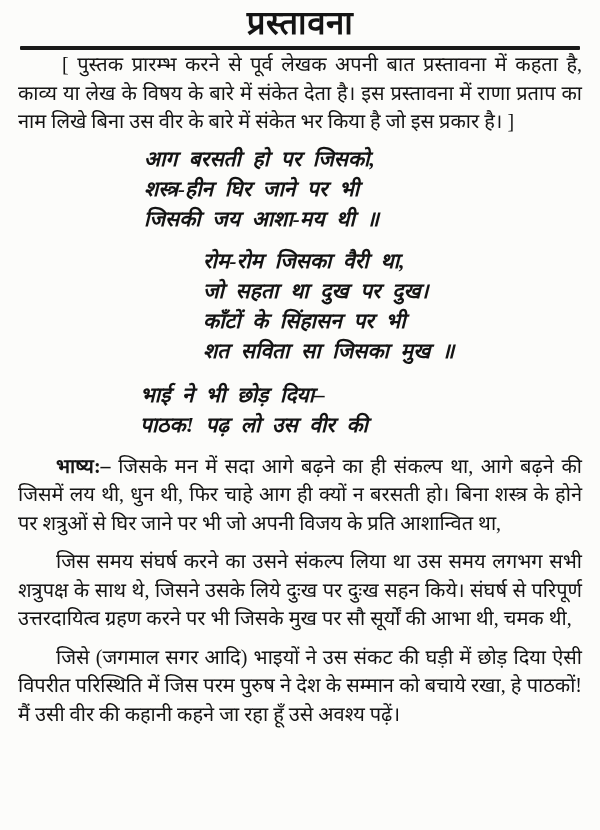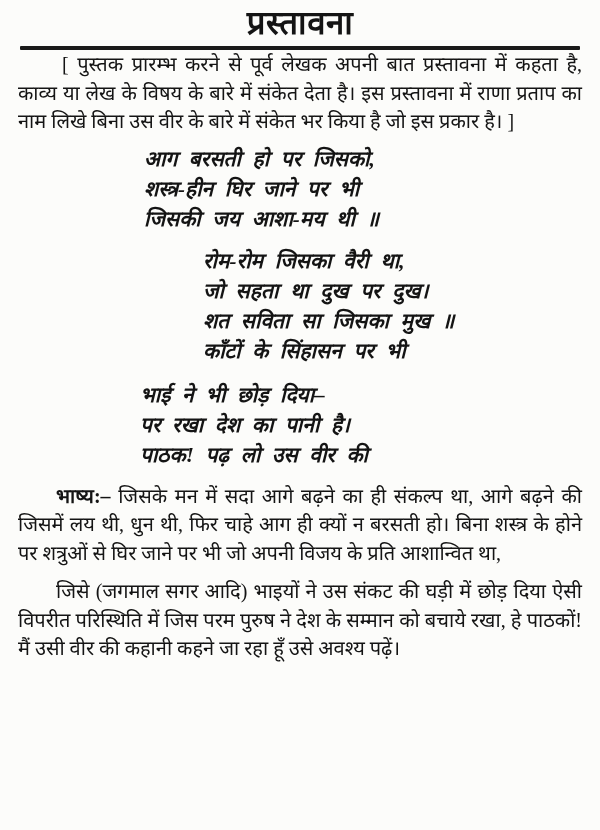--- a/index.html
+++ b/index.html
@@ -75,28 +75,28 @@
 
   <div class="verse-stanza verse-1">
     <div class="verse-line">आग बरसती हो पर जिसको,</div>
     <div class="verse-line">शस्त्र-हीन घिर जाने पर भी</div>
     <div class="verse-line">जिसकी जय आशा-मय थी ॥</div>
   </div>
 
   <div class="verse-stanza verse-2">
     <div class="verse-line">रोम-रोम जिसका वैरी था,</div>
     <div class="verse-line">जो सहता था दुख पर दुख।</div>
+    <div class="verse-line">काँटों के सिंहासन पर भी</div>
     <div class="verse-line">शत सविता सा जिसका मुख ॥</div>
-    <div class="verse-line">काँटों के सिंहासन पर भी</div>
   </div>
 
   <div class="verse-stanza verse-3">
     <div class="verse-line">भाई ने भी छोड़ दिया–</div>
-    <div class="verse-line">पर रखा देश का पानी है।</div>
     <div class="verse-line">पाठक! पढ़ लो उस वीर की</div>
   </div>
 
   <p class="body-text commentary-paragraph"><span class="commentary-label">भाष्य:–</span> <span>जिसके मन में सदा आगे बढ़ने का ही संकल्प था, आगे बढ़ने की जिसमें लय थी, धुन थी, फिर चाहे आग ही क्यों न बरसती हो। बिना शस्त्र के होने पर शत्रुओं से घिर जाने पर भी जो अपनी विजय के प्रति आशान्वित था,</span></p>
 
+  <p class="body-text commentary-paragraph">जिस समय संघर्ष करने का उसने संकल्प लिया था उस समय लगभग सभी शत्रुपक्ष के साथ थे, जिसने उसके लिये दुःख पर दुःख सहन किये। संघर्ष से परिपूर्ण उत्तरदायित्व ग्रहण करने पर भी जिसके मुख पर सौ सूर्यों की आभा थी, चमक थी,</p>
 
   <p class="body-text commentary-paragraph">जिसे (जगमाल सगर आदि) भाइयों ने उस संकट की घड़ी में छोड़ दिया ऐसी विपरीत परिस्थिति में जिस परम पुरुष ने देश के सम्मान को बचाये रखा, हे पाठकों! मैं उसी वीर की कहानी कहने जा रहा हूँ उसे अवश्य पढ़ें।</p>
 
 </div>
 
 </body></html>

